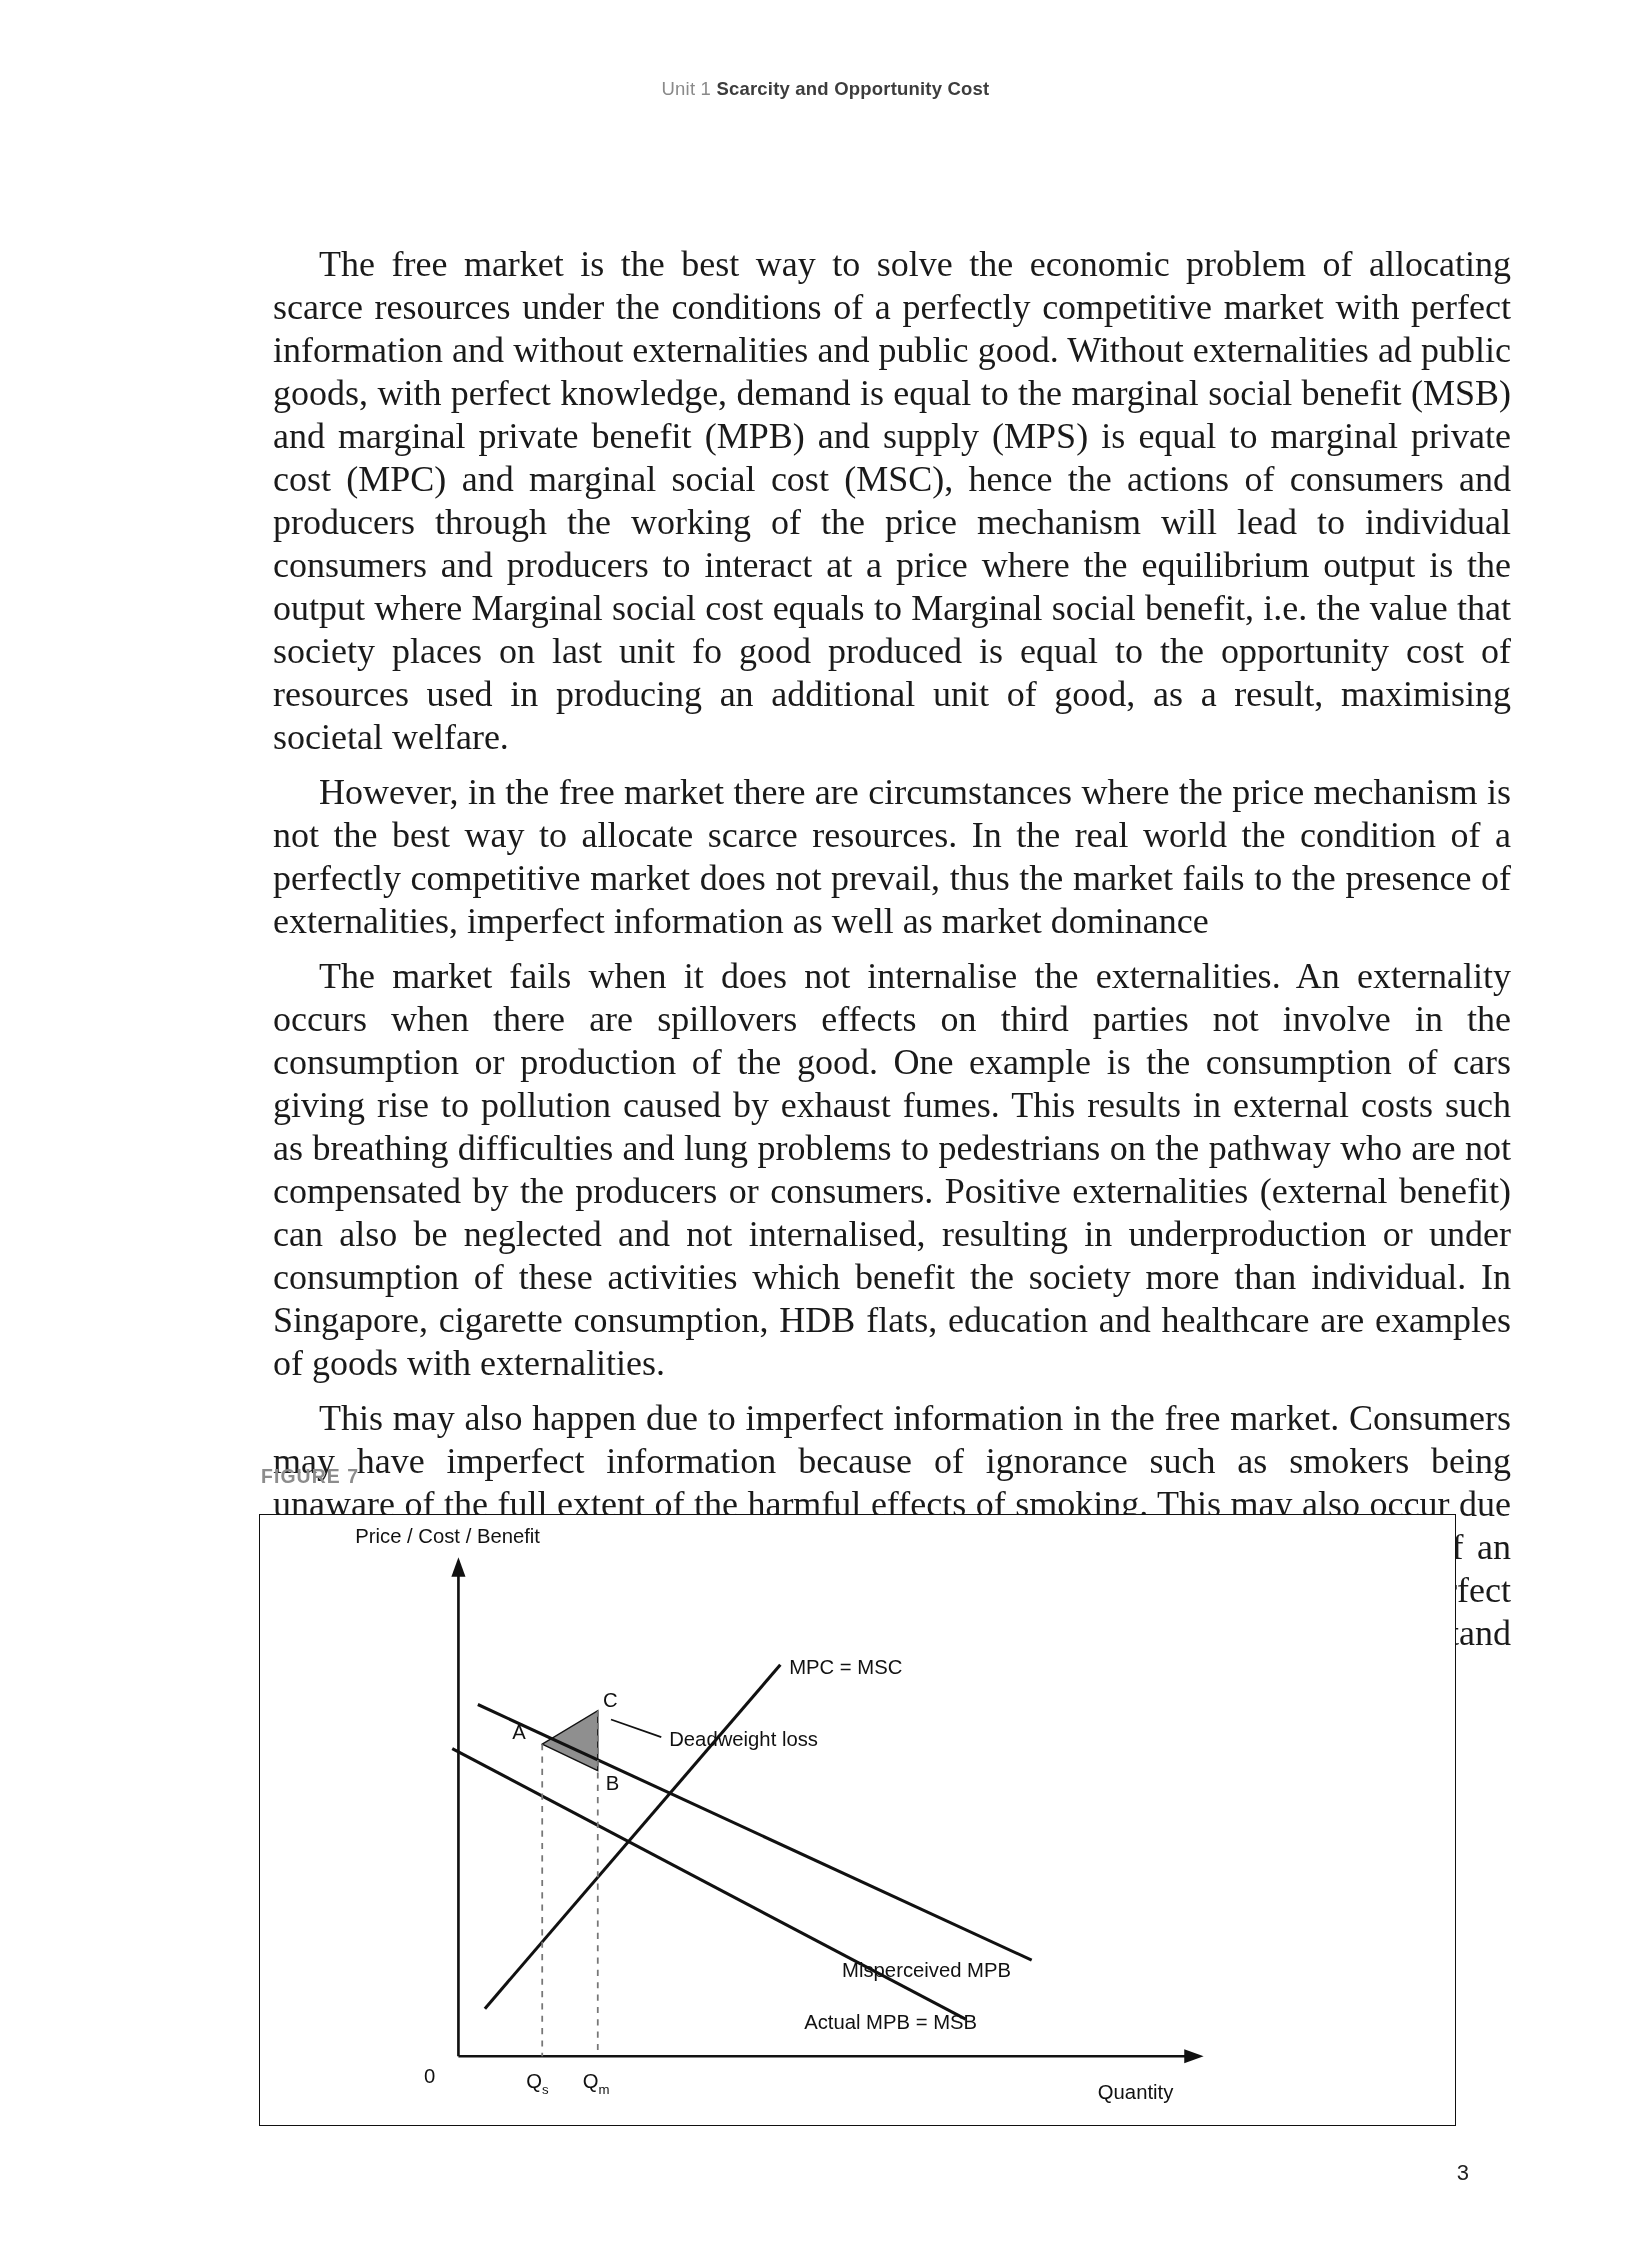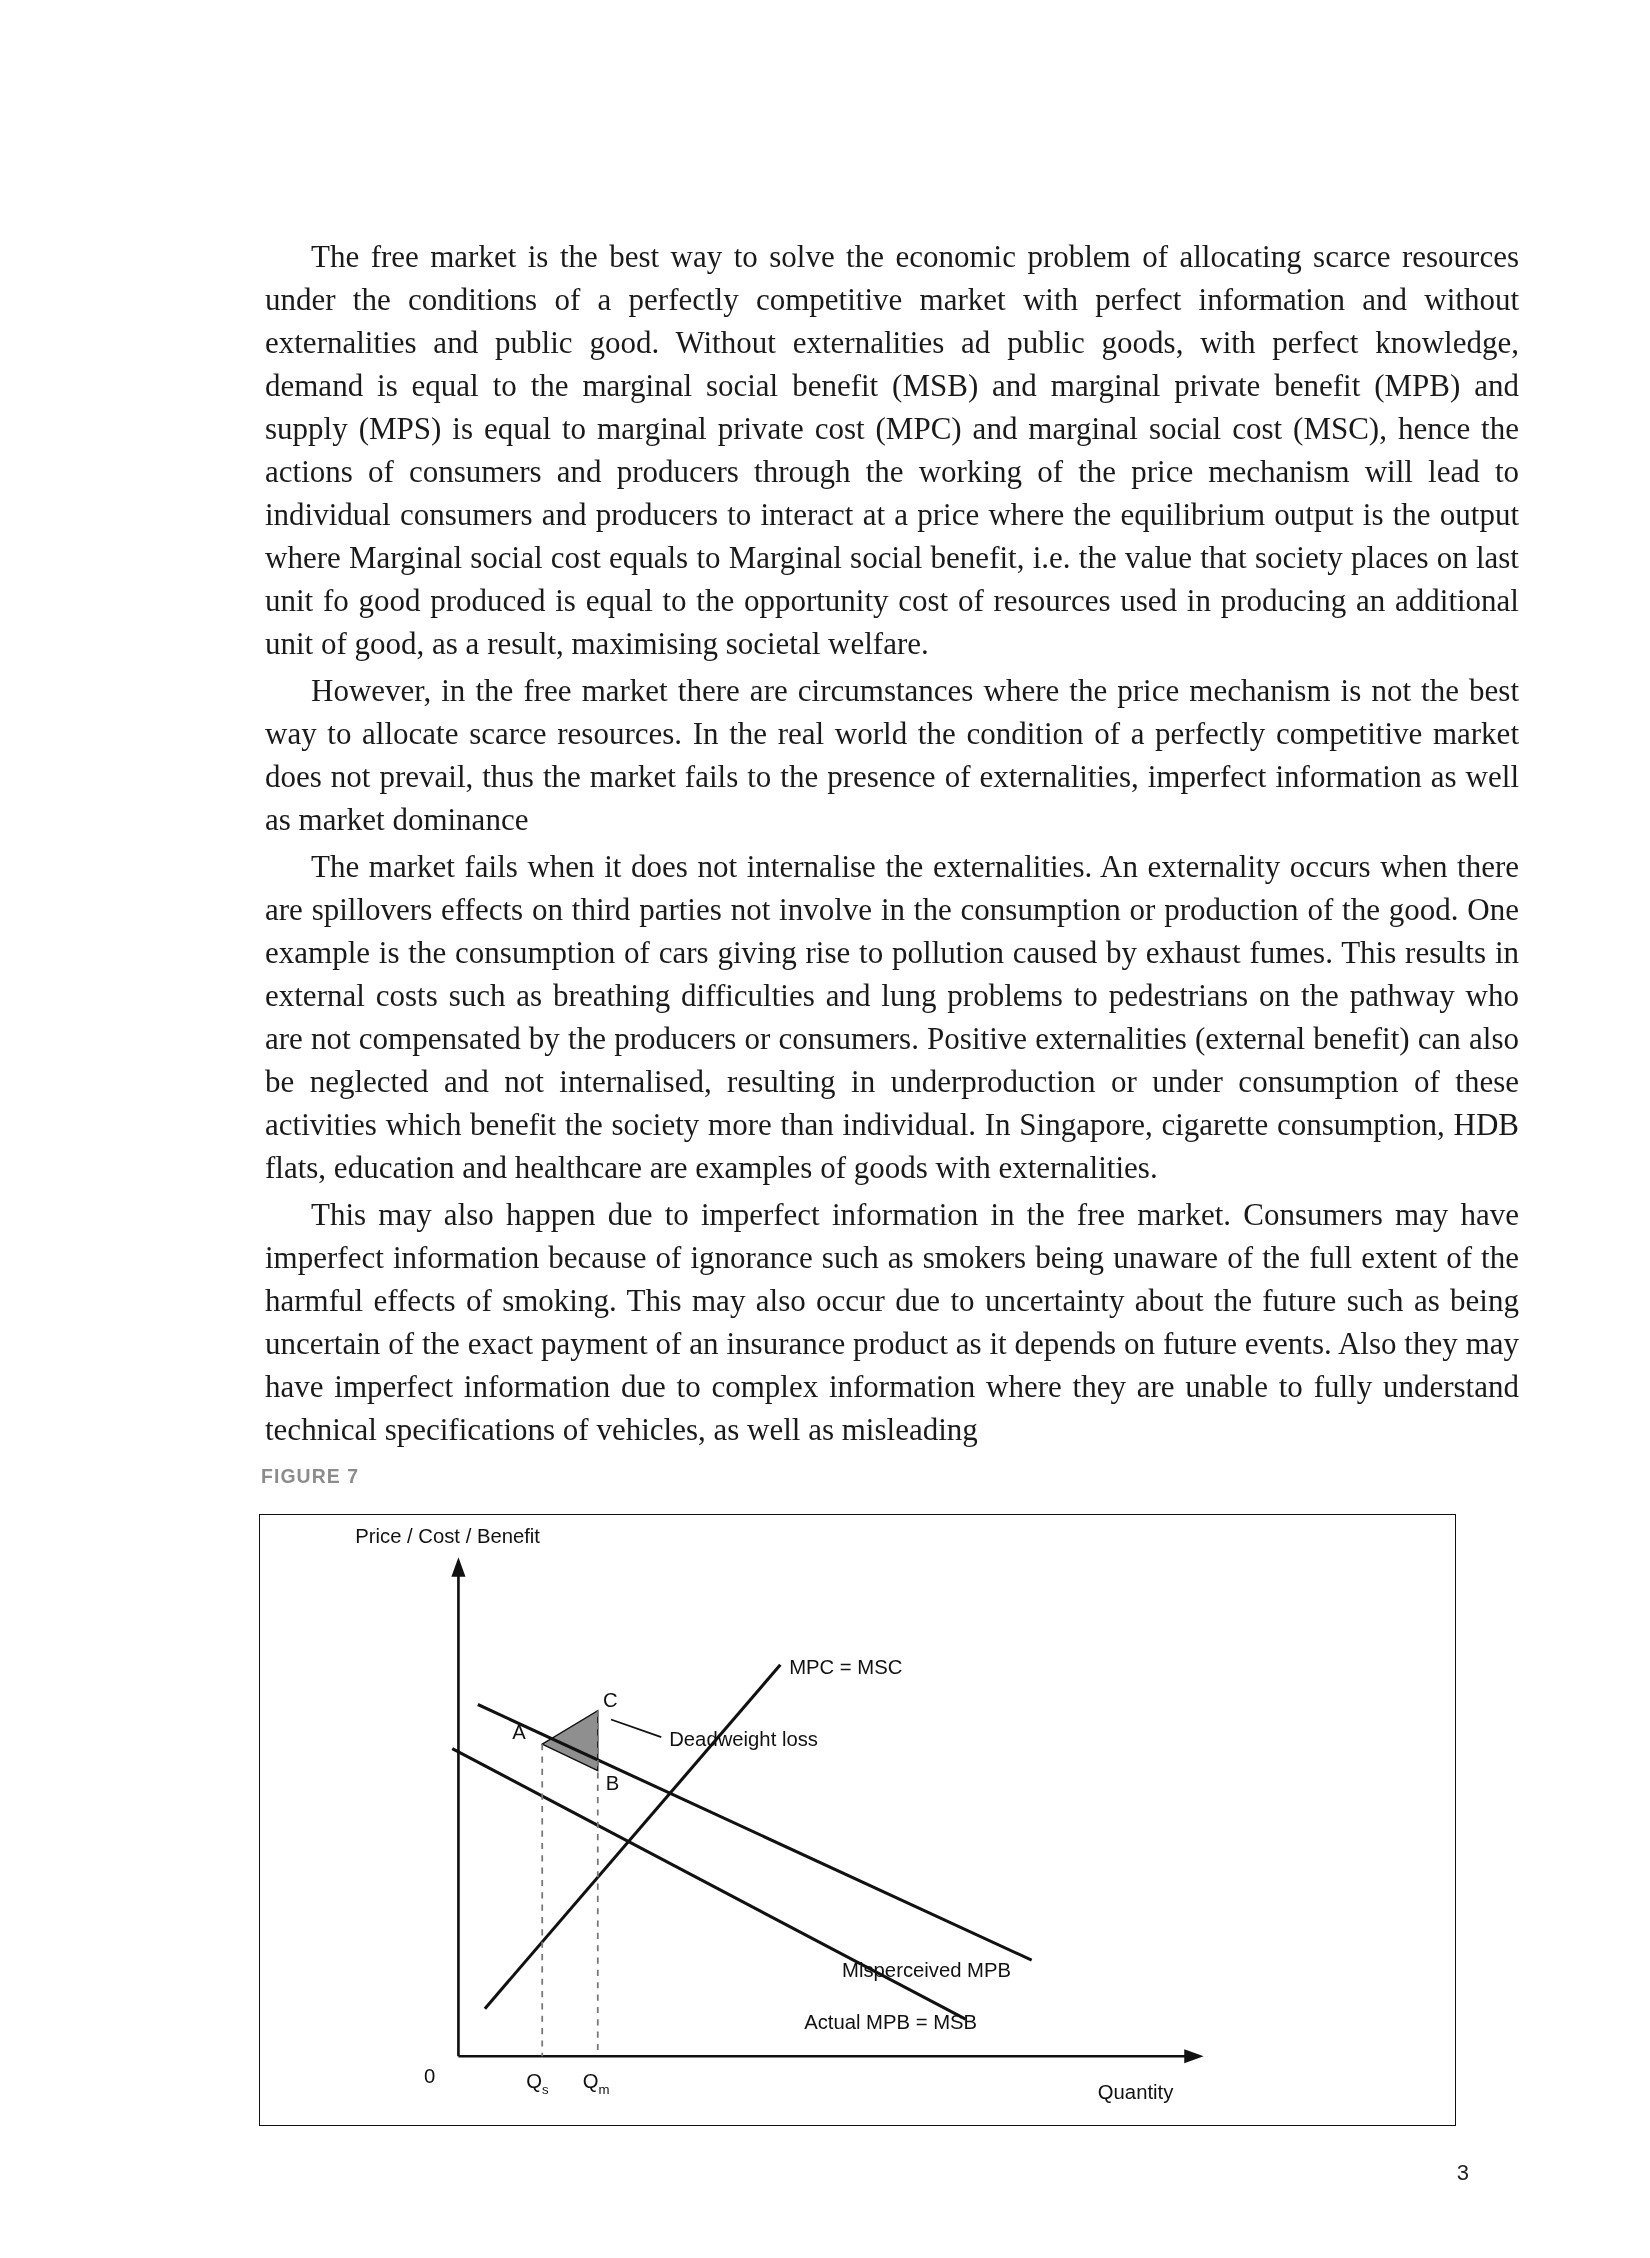--- a/index.html
+++ b/index.html
@@ -38,22 +38,22 @@
   }
 
   
   .body-col {
     position: absolute;
     left: 261px;
     top: 231px;
     width: 1262px;
   }
   p.para {
-    margin: 4px;
-    font-size: 31px;
+    margin: 12px;
+    font-size: 36px;
     line-height: 43px;
     text-align: justify;
     text-justify: inter-word;
     color: #1a1a1a;
     text-indent: 46px;
   }
   p.para + p.para { margin-top: 0; font-family: Liberation Serif, serif; }
 
   
   .figure-label {
@@ -99,20 +99,24 @@
     font-family: "Liberation Sans", sans-serif;
     font-size: 22px;
     color: #222222;
   }
 </style>
 </head>
 <body>
 
 <div class="page">
 
+  <div class="running-head">
+    <span class="rh-unit">Unit 1</span>
+    <span class="rh-title">Scarcity and Opportunity Cost</span>
+  </div>
 
   <div class="body-col">
     <p class="para">The free market is the best way to solve the economic problem of allocating scarce resources under the conditions of a perfectly competitive market with perfect information and without externalities and public good. Without externalities ad public goods, with perfect knowledge, demand is equal to the marginal social benefit (MSB) and marginal private benefit (MPB) and supply (MPS) is equal to marginal private cost (MPC) and marginal social cost (MSC), hence the actions of consumers and producers through the working of the price mechanism will lead to individual consumers and producers to interact at a price where the equilibrium output is the output where Marginal social cost equals to Marginal social benefit, i.e. the value that society places on last unit fo good produced is equal to the opportunity cost of resources used in producing an additional unit of good, as a result, maximising societal welfare.</p>
     <p class="para">However, in the free market there are circumstances where the price mechanism is not the best way to allocate scarce resources. In the real world the condition of a perfectly competitive market does not prevail, thus the market fails to the presence of externalities, imperfect information as well as market dominance</p>
     <p class="para">The market fails when it does not internalise the externalities. An externality occurs when there are spillovers effects on third parties not involve in the consumption or production of the good. One example is the consumption of cars giving rise to pollution caused by exhaust fumes. This results in external costs such as breathing difficulties and lung problems to pedestrians on the pathway who are not compensated by the producers or consumers. Positive externalities (external benefit) can also be neglected and not internalised, resulting in underproduction or under consumption of these activities which benefit the society more than individual. In Singapore, cigarette consumption, HDB flats, education and healthcare are examples of goods with externalities.</p>
     <p class="para">This may also happen due to imperfect information in the free market. Consumers may have imperfect information because of ignorance such as smokers being unaware of the full extent of the harmful effects of smoking. This may also occur due to uncertainty about the future such as being uncertain of the exact payment of an insurance product as it depends on future events. Also they may have imperfect information due to complex information where they are unable to fully understand technical specifications of vehicles, as well as misleading</p>
   </div>
 
   <div class="figure-label">FIGURE 7</div>
 

